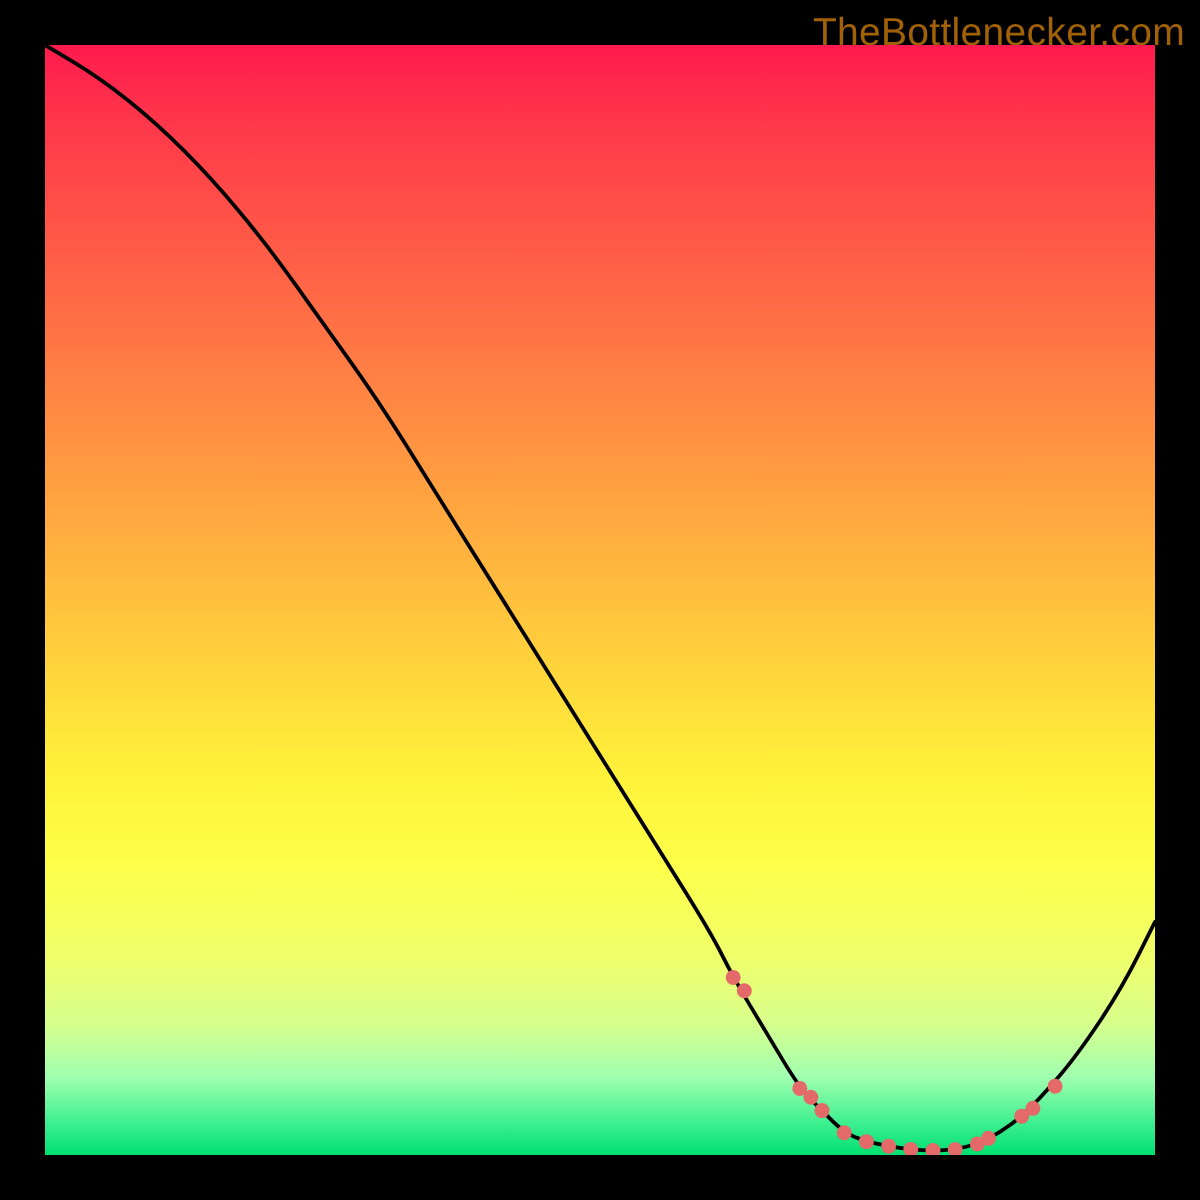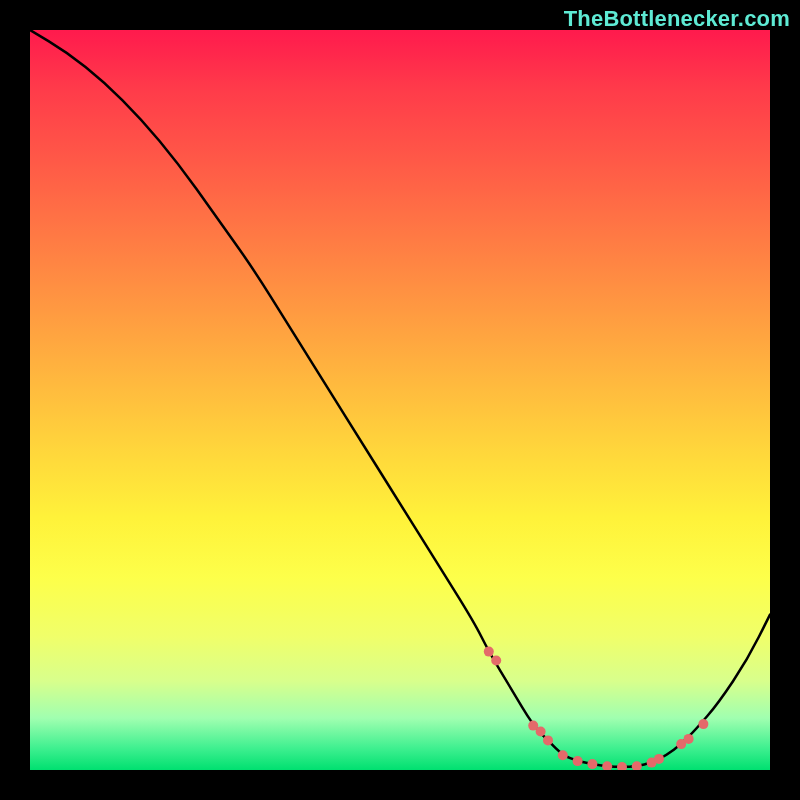--- a/index.html
+++ b/index.html
@@ -55,23 +55,23 @@
     left: 0;
     top: 0;
     width: 740px;
     height: 740px;
     pointer-events: none;
   }
   .watermark {
     position: absolute;
     top: 6px;
     right: 10px;
-    color: #5eead4;
-    font-size: 22px;
-    font-weight: 700;
+    color: #a16207;
+    font-size: 26px;
+    font-weight: 400;
     letter-spacing: 0.2px;
     user-select: none;
   }
 </style>
 </head>
 <body>
 
 <div class="watermark">TheBottlenecker.com</div>
 
 <div class="frame">

